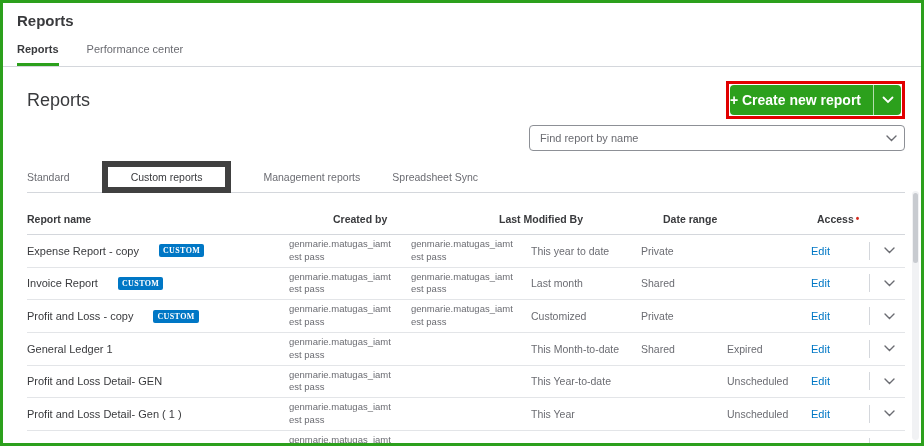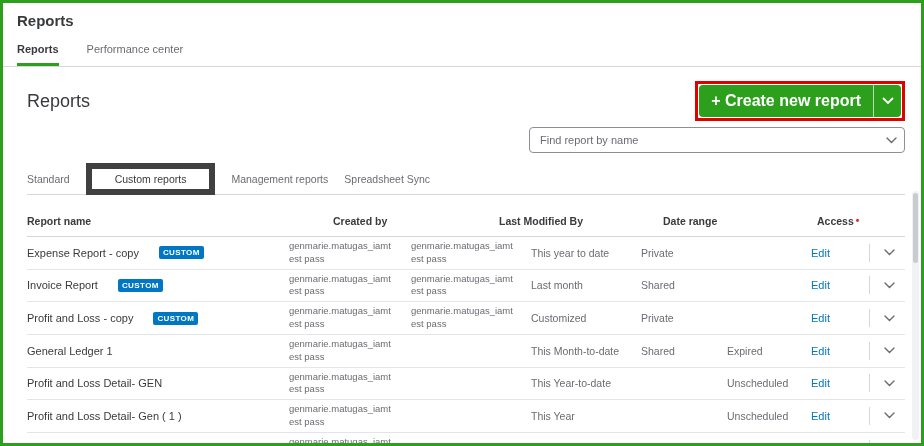--- a/index.html
+++ b/index.html
@@ -44,21 +44,21 @@
 
   .annotation {
     border:3px solid #e10000;
     padding:1px;
     display:inline-block;
   }
   .split-btn {
     display:flex; background:#2ca01c; border-radius:4px; color:#fff;
     cursor:pointer; align-items:stretch;
   }
-  .split-main { padding:7px 12px 7px 12px; font-size:16px; font-weight:bold; white-space:nowrap; }
+  .split-main { padding:7px 12px 7px 0; font-size:14px; font-weight:bold; white-space:nowrap; }
   .split-chevron {
     width:28px; border-left:1px solid rgba(255,255,255,.65);
     display:flex; align-items:center; justify-content:center;
   }
 
   .search-row { margin-top:6px; display:flex; justify-content:flex-end; }
   .search-box {
     width:376px; height:26px;
     border:1px solid #8d9096; border-radius:4px;
     display:flex; align-items:center; background:#fff;
@@ -67,21 +67,21 @@
     flex:1; border:none; outline:none; background:transparent;
     font-family:"Liberation Sans", sans-serif;
     font-size:11px; color:#393a3d; padding:0 10px;
   }
   .search-box input::placeholder { color:#6b6c72; }
   .search-chevron { width:26px; display:flex; align-items:center; justify-content:center; }
 
   
   .sub-tabs {
     margin-top:10px;
-    display:flex; align-items:center; gap:16px;
+    display:flex; align-items:center; gap:32px;
     height:32px;
     border-bottom:1px solid #d4d7dc;
   }
   .sub-tab { font-size:10.5px; color:#6b6c72; cursor:pointer; white-space:nowrap; }
   .sub-tab.active { color:#393a3d; }
   .tab-annotation { border:6px solid #404040; padding:4px 23px; }
 
   
   .table { margin-top:12px; }
   .trow {
@@ -104,20 +104,21 @@
   .cell-name {
     font-size:11px; color:#393a3d;
     display:flex; align-items:center; gap:20px;
     padding-right:10px;
   }
   .badge {
     background:#0077c5; color:#fff;
     font-size:8px; font-weight:bold; letter-spacing:.4px;
     padding:2px 4px; border-radius:2px;
     white-space:nowrap;
+    font-family:Liberation Serif, serif;
   }
   .cell-user { font-size:9.5px; line-height:1.35; padding-right:16px; word-break:break-word; }
   .cell-plain { padding-right:8px; }
   .edit-link { color:#0077c5; font-size:11px; cursor:pointer; text-decoration:none; }
   .row-chevron { display:flex; align-items:center; }
   .row-sep { width:1px; height:18px; background:#d4d7dc; margin-right:14px; }
   .req-dot { color:#d52b1e; font-size:10px; margin-left:2px; vertical-align:top; }
 
   .chev { display:block; }
 

